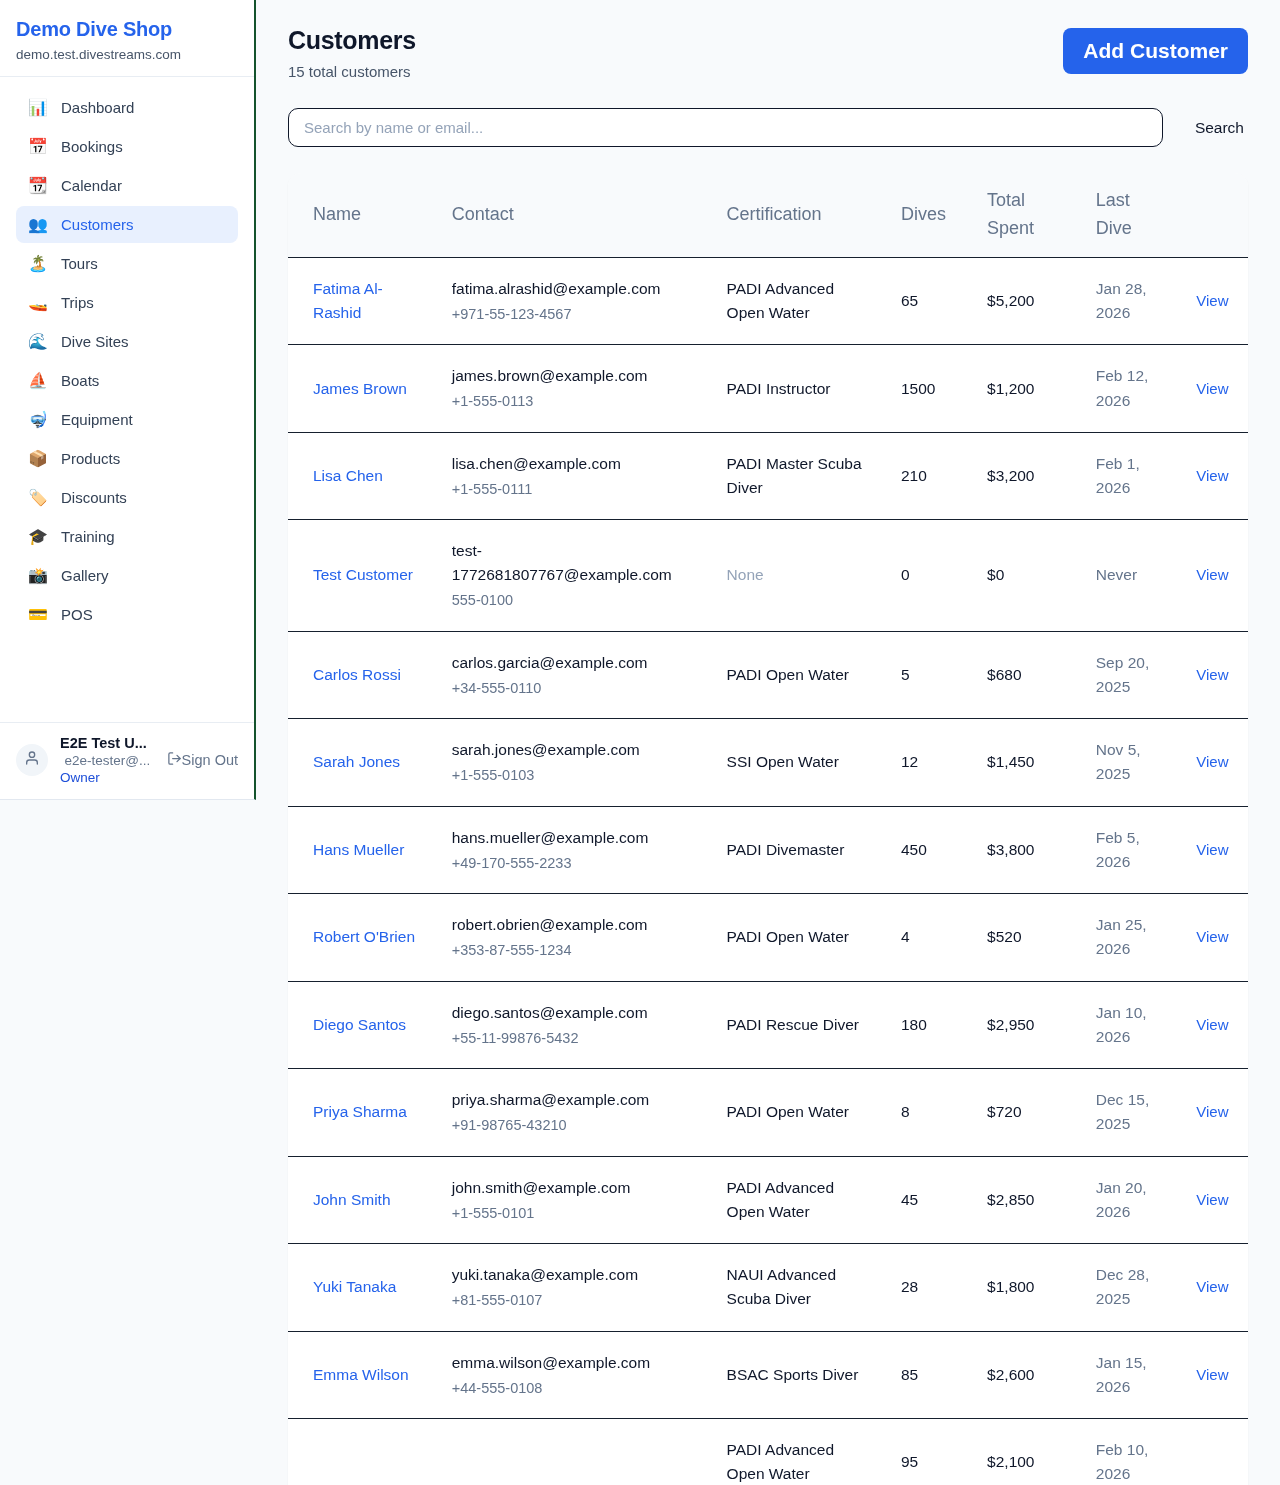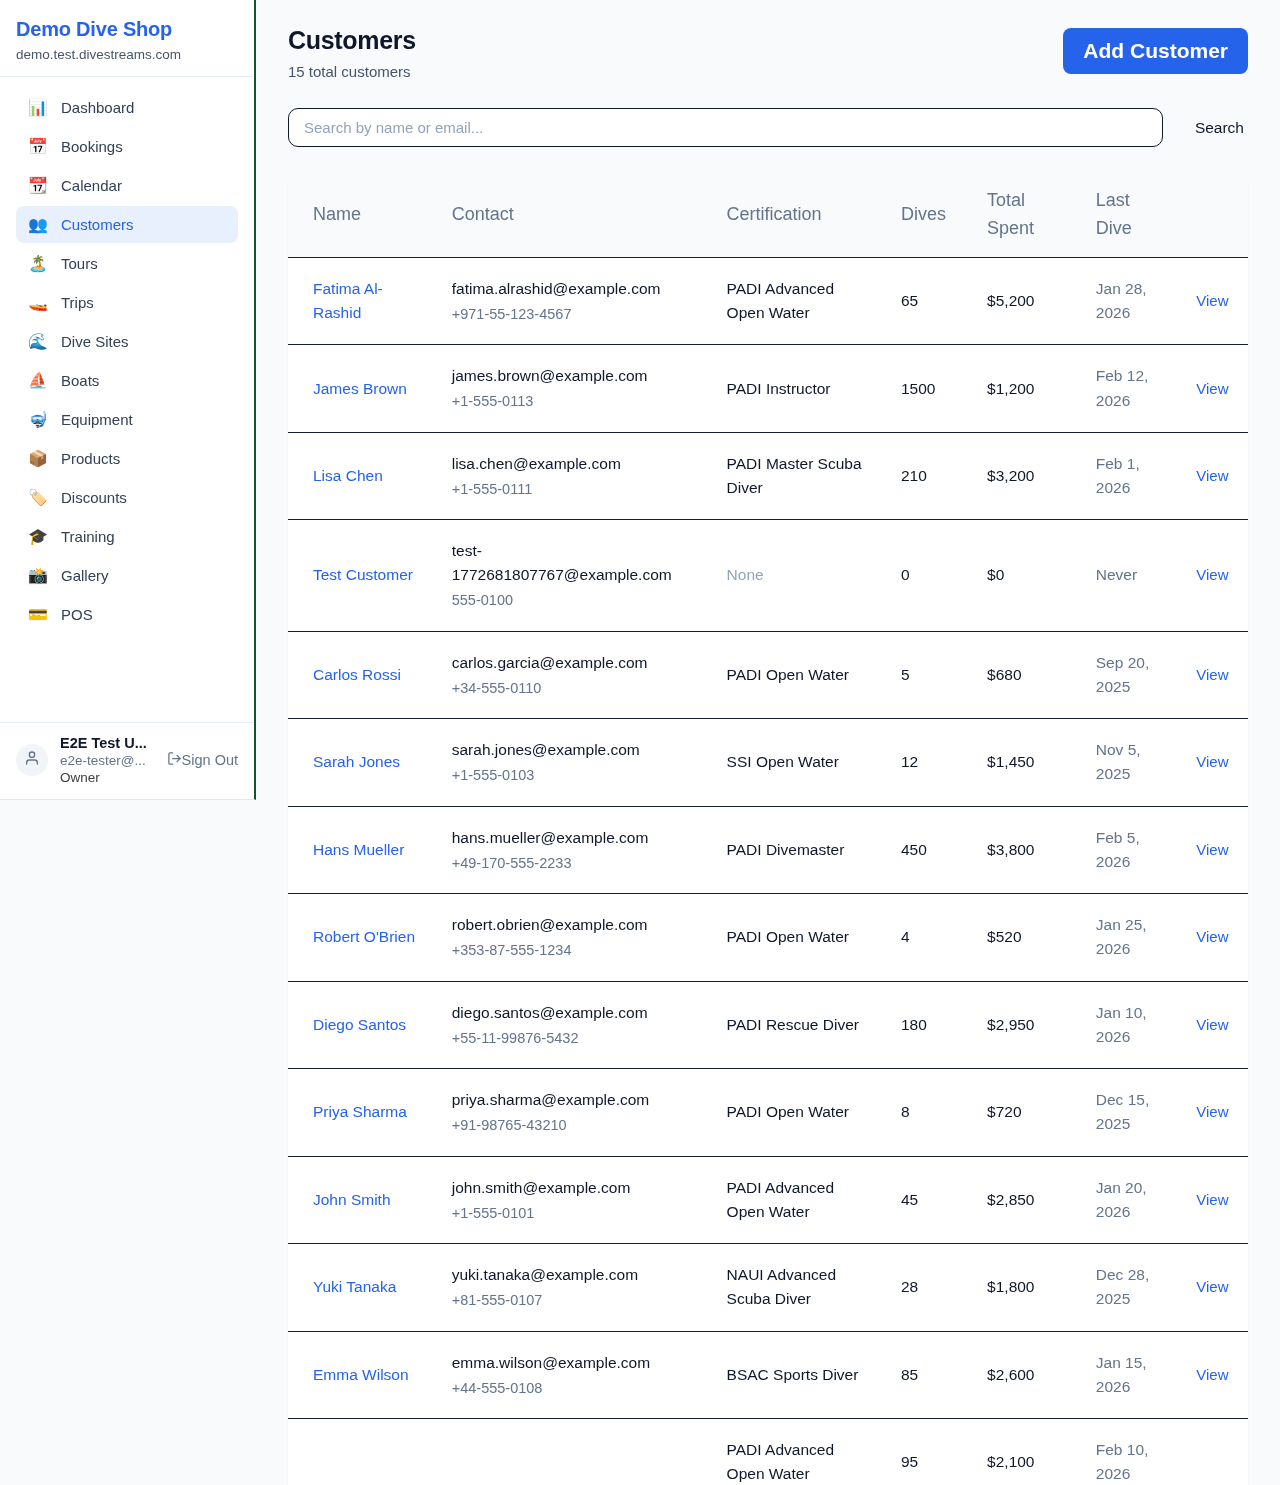--- a/index.html
+++ b/index.html
@@ -40,22 +40,22 @@
   }
   .avatar {
     width: 32px; height: 32px; border-radius: 50%;
     background: #f1f5f9; color: #64748b;
     display: flex; align-items: center; justify-content: center;
     flex: 0 0 auto;
   }
   .avatar svg { width: 16px; height: 16px; }
   .user-meta { min-width: 0; flex: 1; }
   .user-name { font-size: 14.5px; font-weight: 700; color: #0f172a; white-space: nowrap; }
-  .user-email { font-size: 13.5px; color: #64748b; margin-top: 2px; white-space: nowrap; }
-  .user-role { font-size: 13.5px; color: #404040; margin-top: 2px; }
+  .user-email { font-size: 13.5px; color: #64748b; margin-top: 2px; white-space: nowrap; text-align: center; }
+  .user-role { font-size: 13.5px; color: #1d4ed8; margin-top: 2px; }
   .signout {
     display: flex; align-items: center; 
     background: none; border: none; cursor: pointer;
     color: #64748b; font-size: 14.5px;
     font-family: inherit; flex: 0 0 auto; padding: 0;
   }
   .signout svg { width: 15px; height: 15px; }
 
   
   .main { margin-left: 256px; padding: 26px 32px 32px 32px; }

